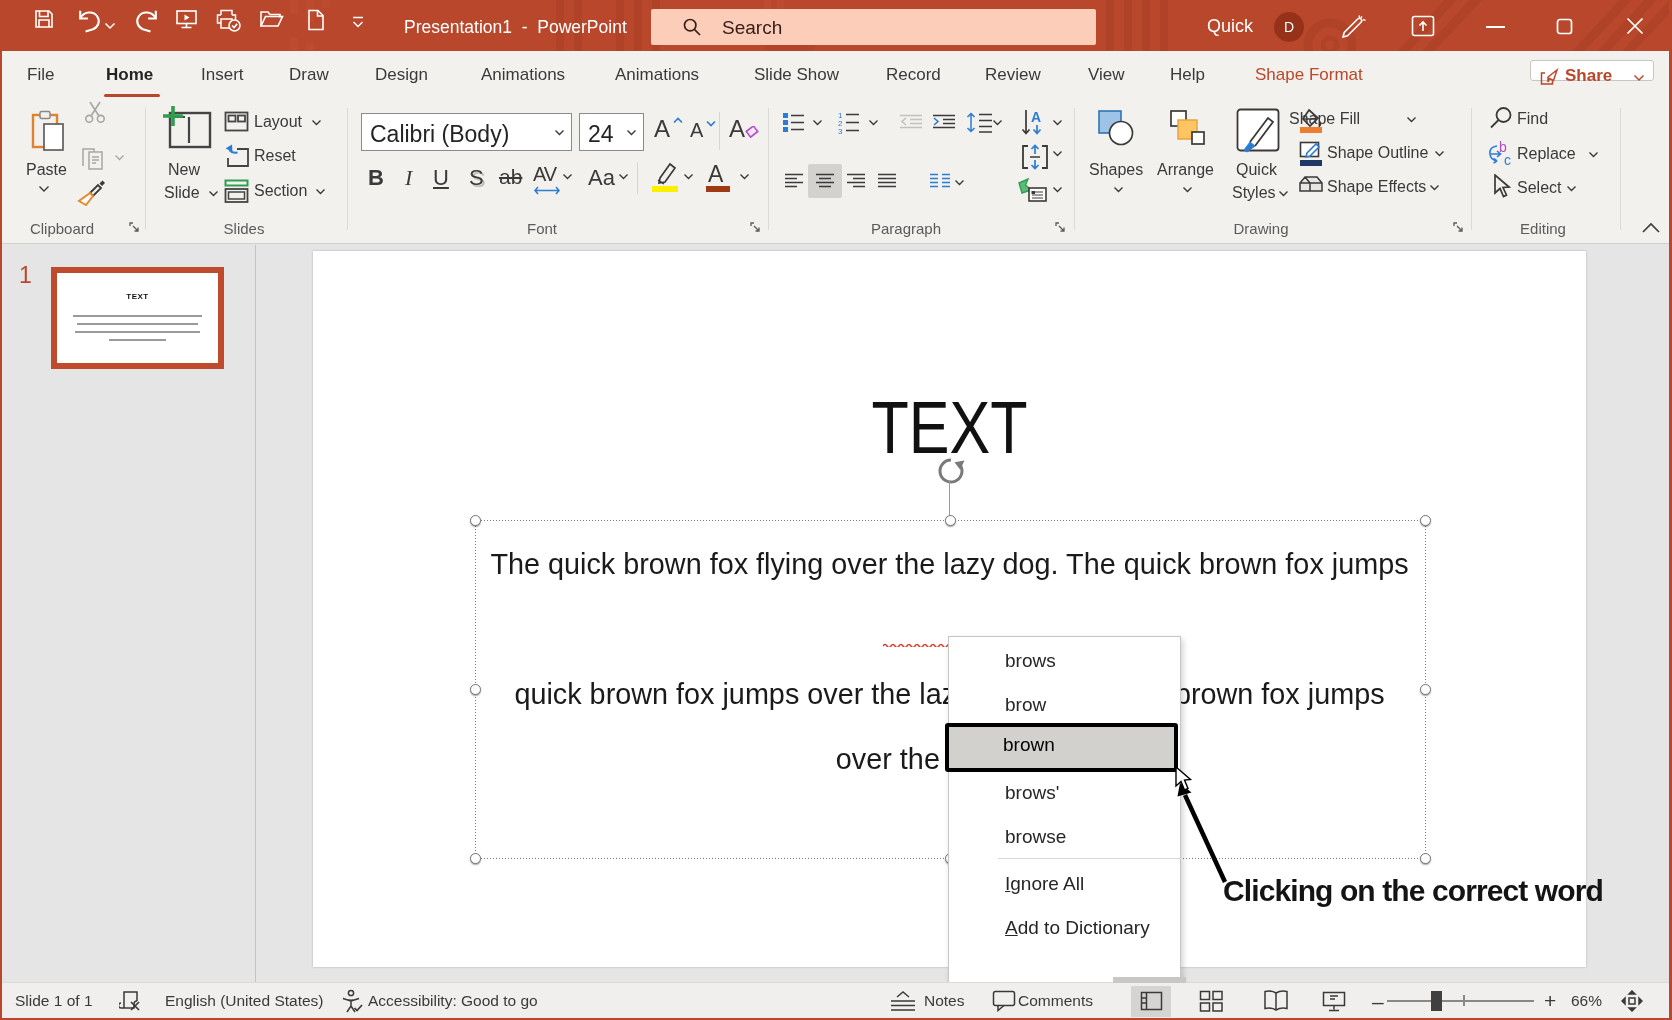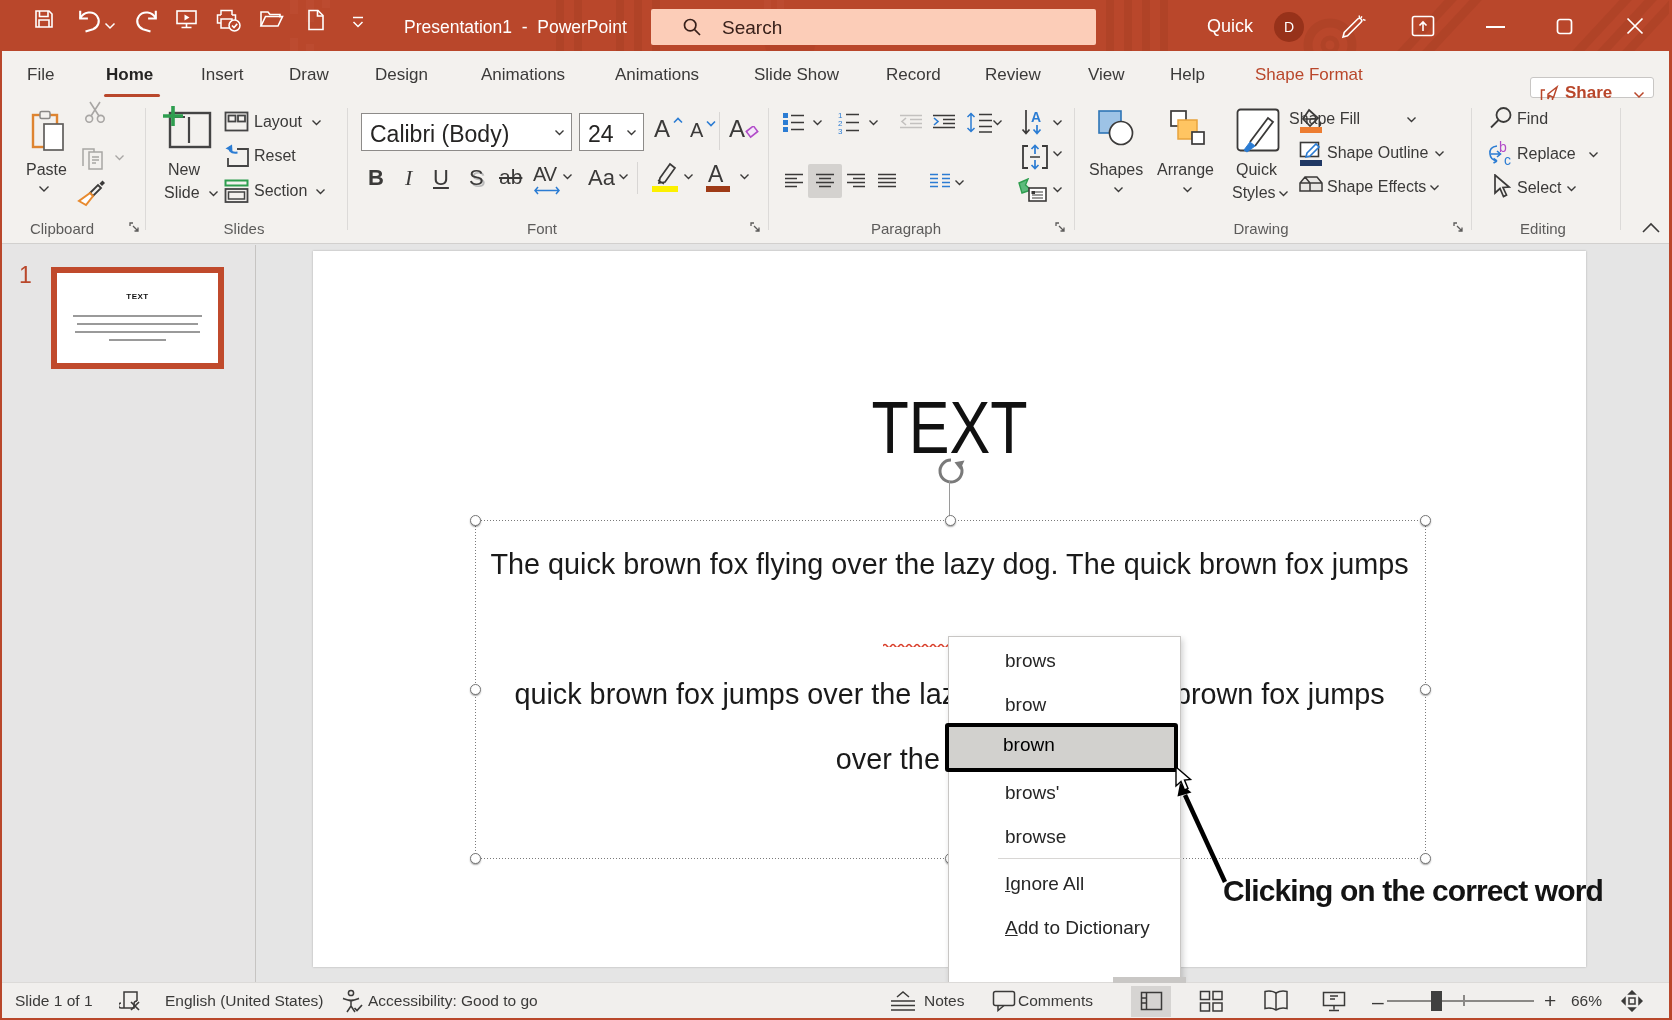--- a/index.html
+++ b/index.html
@@ -15,21 +15,21 @@
   #searchbox .stxt { position:absolute; left:71px; top:8px; font-size:19px; color:#38201a; }
   #daniel { position:absolute; left:1207px; top:16px; color:#fff; font-size:18px; }
   #dcircle { position:absolute; left:1274px; top:12px; width:30px; height:30px; border-radius:50%; background:#97321A; color:#fff; font-size:14px; text-align:center; line-height:30px; }
 
   
   #tabrow { position:absolute; left:2px; top:51px; width:1668px; height:49px; background:#F3F1EE; }
   .tab { position:absolute; top:14px; font-size:17px; color:#3b3a39; }
   #hometab { font-weight:bold; color:#252423; }
   #homeline { position:absolute; left:102px; top:43px; width:56px; height:3px; background:#B9472B; border-radius:2px; }
   #shapefmt { color:#B9472B; }
-  #sharebtn { position:absolute; left:1528px; top:9px; width:124px; height:21px; background:#fff; border:1px solid #c8c6c4; border-radius:3px;margin-top:17px; }
+  #sharebtn { position:absolute; left:1528px; top:9px; width:124px; height:21px; background:#fff; border:1px solid #c8c6c4; border-radius:3px; }
   #sharebtn span { position:absolute; left:34px; top:5px; color:#B9472B; font-size:17px; font-weight:bold; }
 
   
   #ribbon { position:absolute; left:2px; top:100px; width:1668px; height:144px; background:#F3F1EE; border-bottom:1px solid #D2D0CE; }
   .gsep { position:absolute; top:8px; width:1px; height:122px; background:#DCDAD8; }
   .glabel { position:absolute; top:120px; font-size:15px; color:#5c5b5a; width:200px; text-align:center; }
   .launch { position:absolute; top:121px; width:14px; height:14px; }
   .rbtxt { position:absolute; font-size:16px; color:#3b3a39; }
 
   

